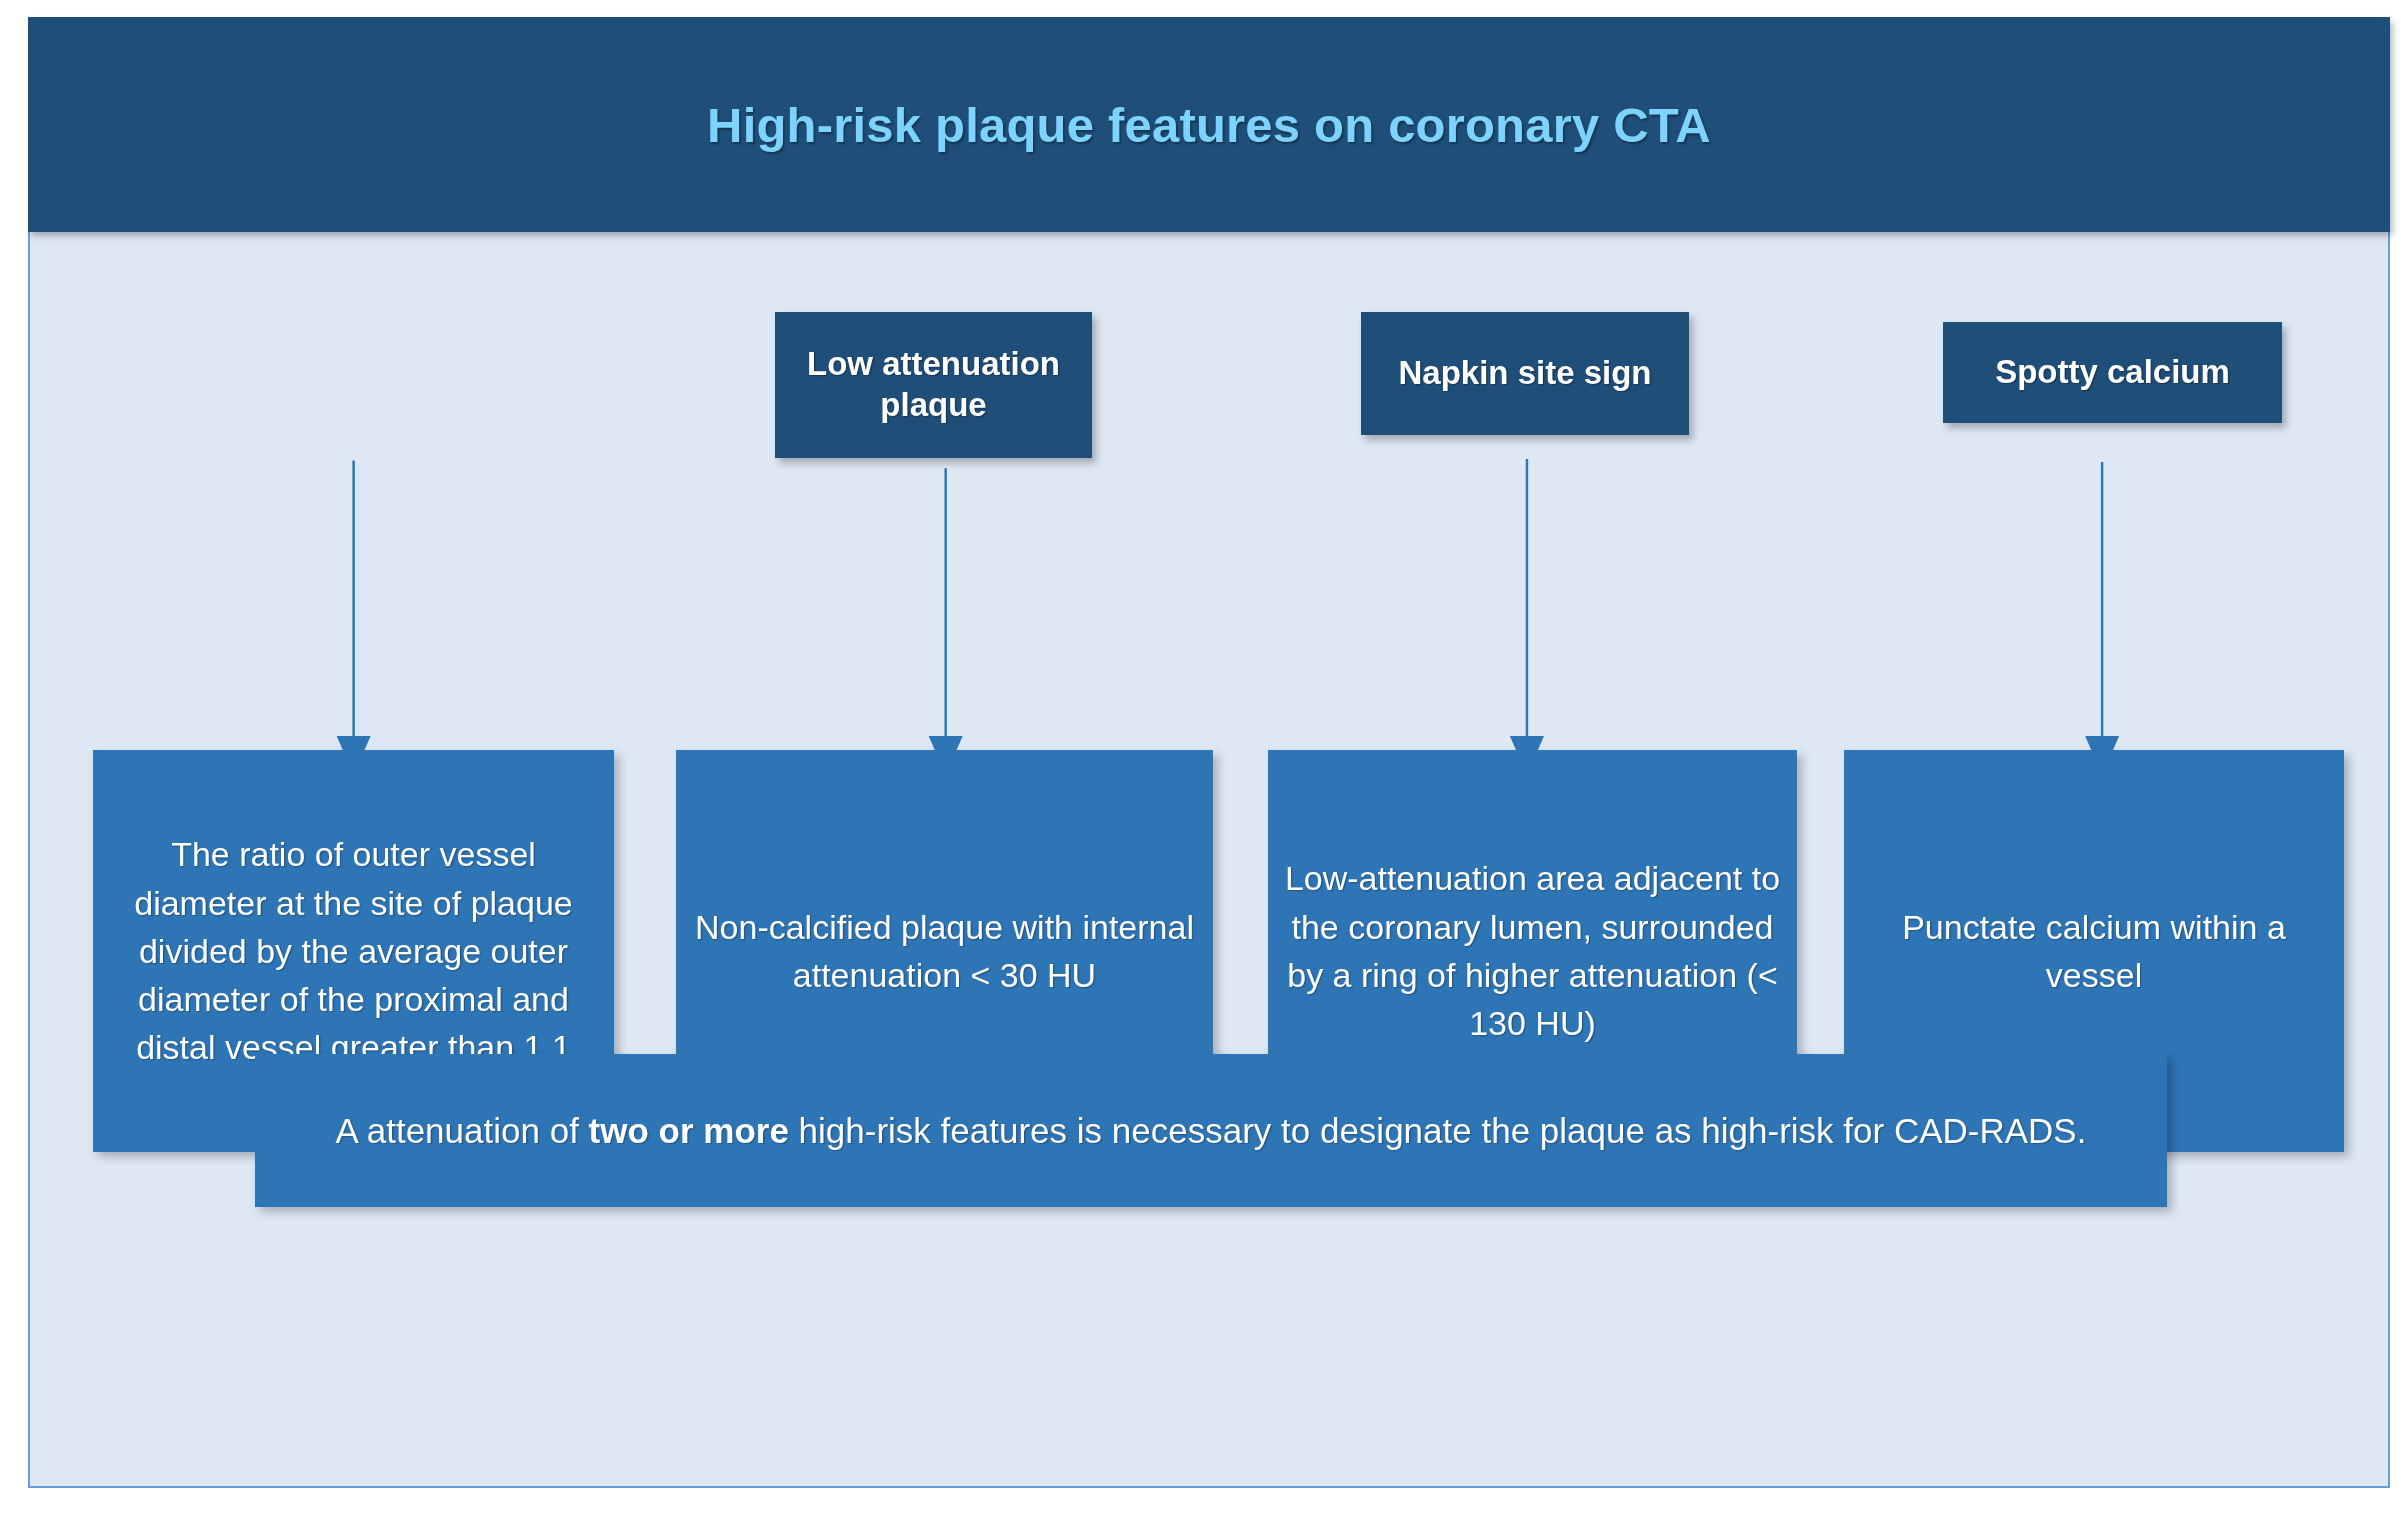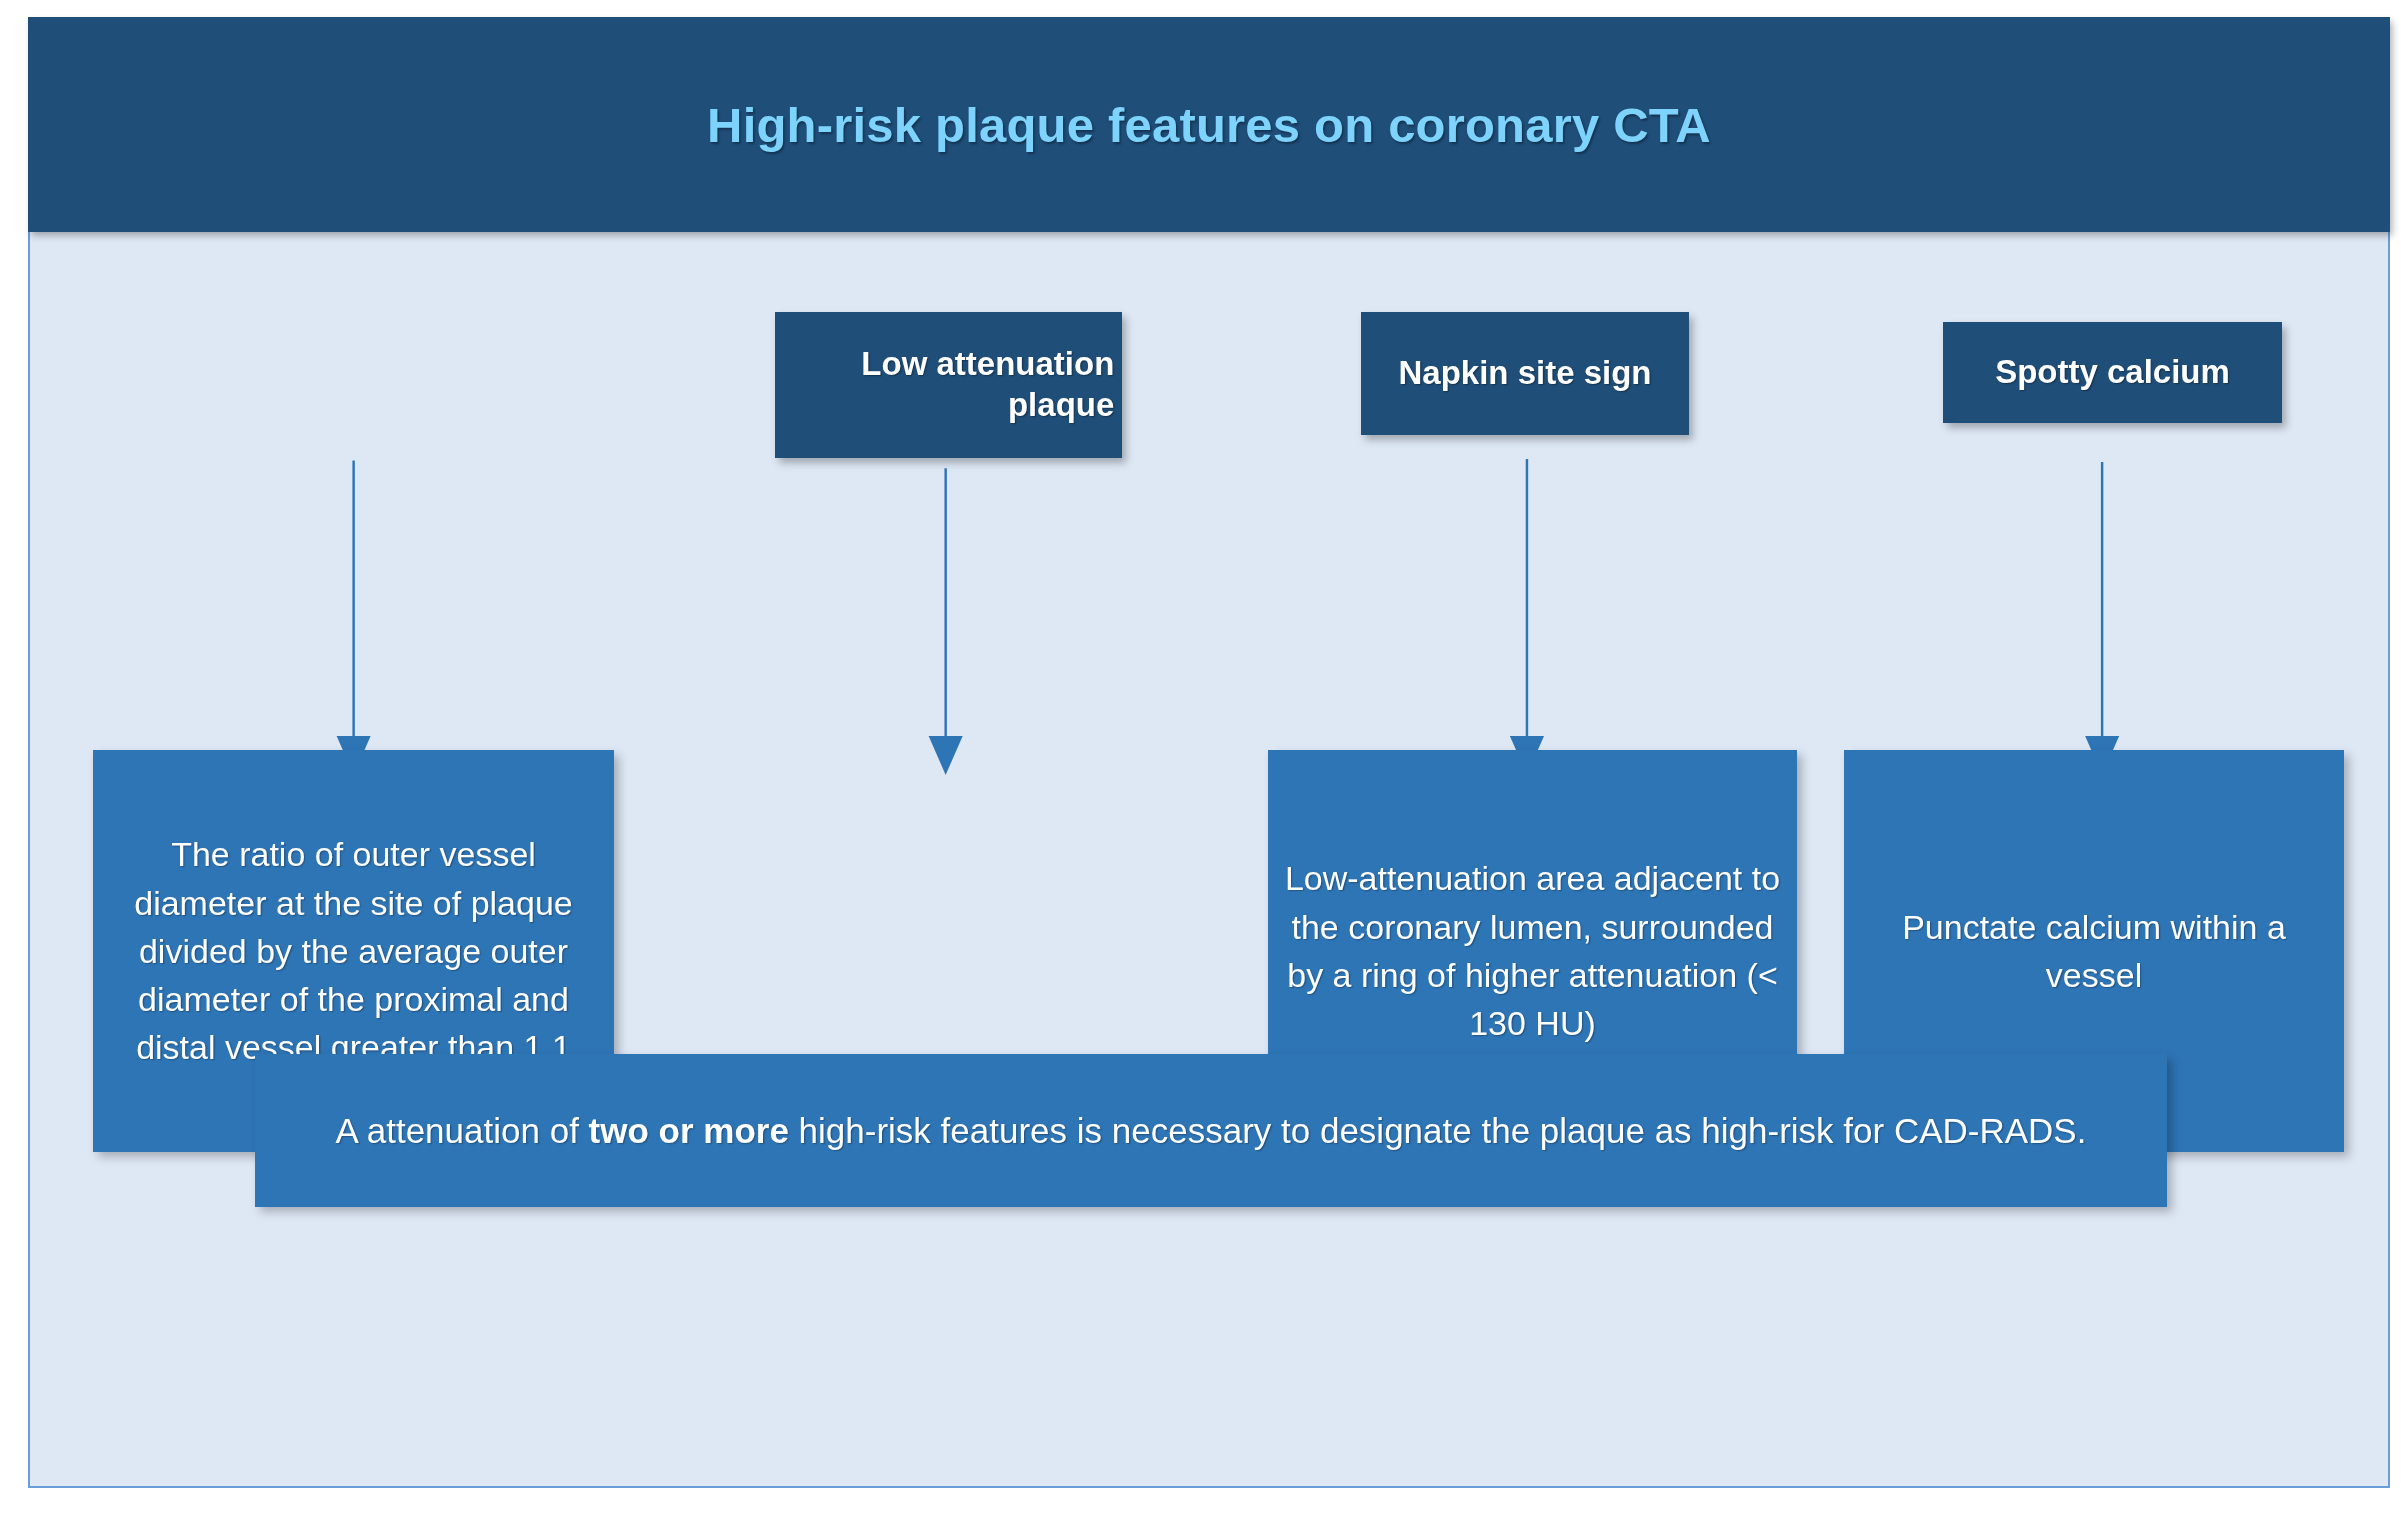--- a/index.html
+++ b/index.html
@@ -139,32 +139,35 @@
         </marker>
       </defs>
       <g stroke="#2E75B6" stroke-width="3.2" fill="none" marker-end="url(#arrowhead)">
         <line x1="422" y1="298" x2="422" y2="660"></line>
         <line x1="1194" y1="308" x2="1194" y2="660"></line>
         <line x1="1952" y1="296" x2="1952" y2="660"></line>
         <line x1="2702" y1="300" x2="2702" y2="660"></line>
       </g>
     </svg>
 
-    <div class="feature-head" style="left:745px; top:80px; width:347px; height:146px;text-align:right;">
+    <div class="feature-head" style="left:745px; top:80px; width:317px; height:146px;">
       <span>Low attenuation plaque</span>
     </div>
     <div class="feature-head" style="left:1331px; top:80px; width:328px; height:123px;">
       <span>Napkin site sign</span>
     </div>
     <div class="feature-head" style="left:1897px; top:90px; width:339px; height:101px;margin-left:16px;">
       <span>Spotty calcium</span>
     </div>
 
     <div class="feature-desc" style="left:63px; top:518px; width:521px; height:402px;">
       <span>The ratio of outer vessel diameter at the site of plaque divided by the average outer diameter of the proximal and distal vessel greater than 1.1</span>
+    </div>
+    <div class="feature-desc" style="left:646px; top:518px; width:537px; height:402px;">
+      <span>Non-calcified plaque with internal attenuation &lt; 30 HU</span>
     </div>
     <div class="feature-desc" style="left:1238px; top:518px; width:529px; height:402px;">
       <span>Low-attenuation area adjacent to the coronary lumen, surrounded by a ring of higher attenuation (&lt; 130 HU)</span>
     </div>
     <div class="feature-desc" style="left:1814px; top:518px; width:500px; height:402px;">
       <span>Punctate calcium within a vessel</span>
     </div>
 
     <div id="footnote">
       <div>

